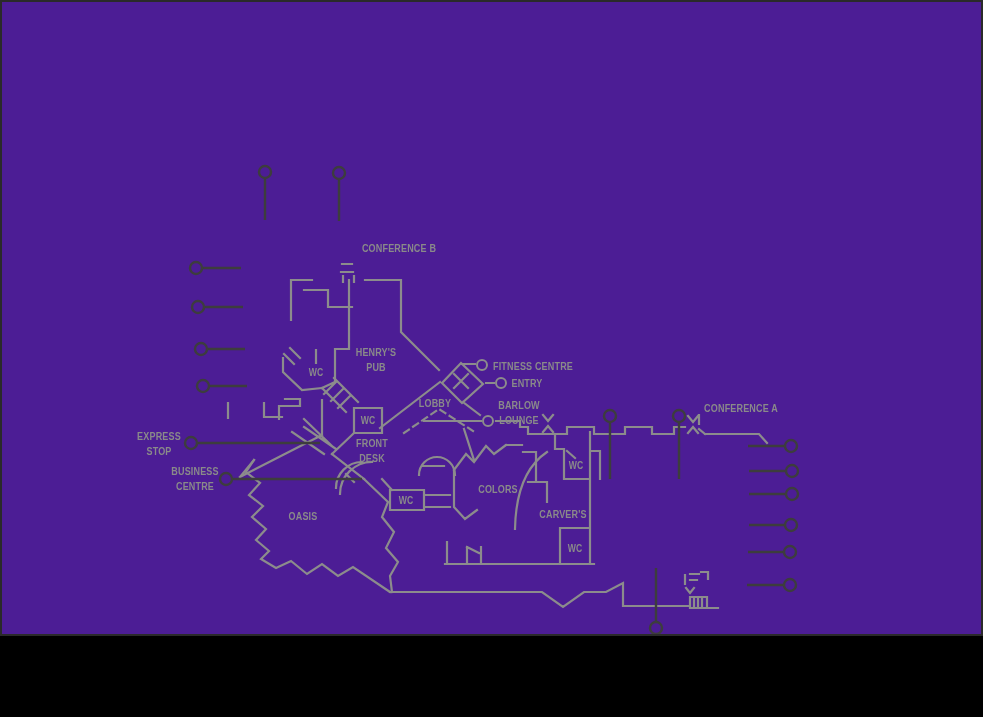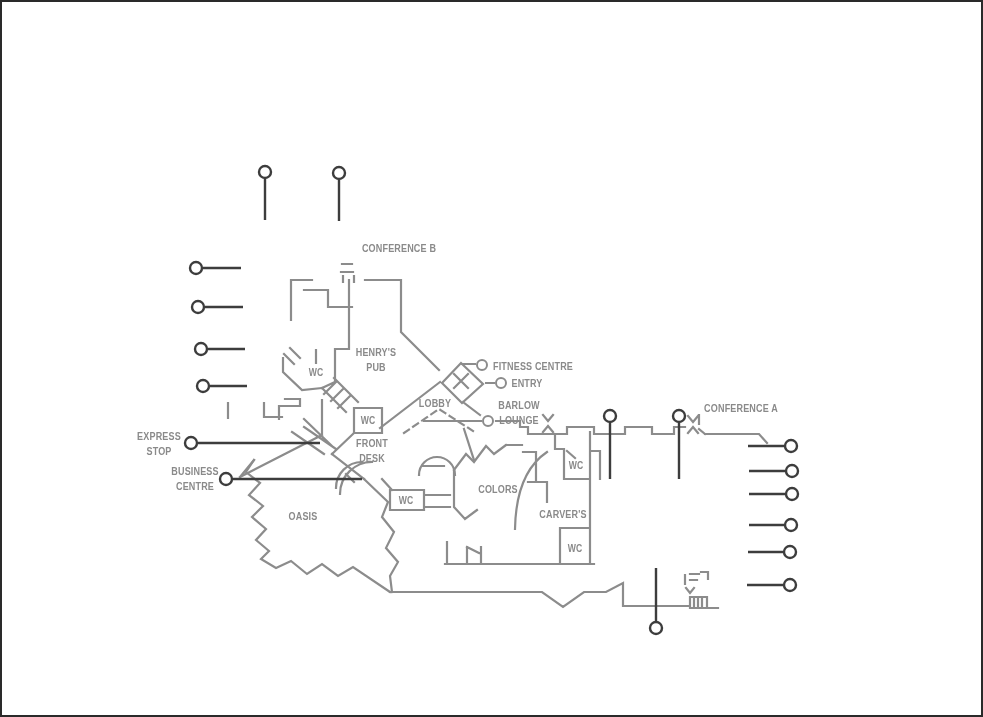--- a/index.html
+++ b/index.html
@@ -1,18 +1,18 @@
 <!DOCTYPE html>
 <html><head>
 <meta charset="utf-8">
 <style>
   html,body{margin:0;padding:0;background:#000;}
   .stage{
-    position:relative;width:983px;height:717px;box-sizing:border-box;
-    background:#ffffff;border:2px solid #2a2a2a;overflow:hidden;
+    position:relative;width:983px;height:636px;box-sizing:border-box;
+    background:#4c1d95;border:2px solid #2a2a2a;overflow:hidden;
     font-family:"Liberation Sans",sans-serif;
   }
   svg{position:absolute;left:0;top:0;}
   .lbl{
     position:absolute;color:#8a8a8a;font-weight:bold;font-size:11px;
     letter-spacing:.2px;white-space:nowrap;text-align:center;line-height:15px;
     transform:translate(-50%,-50%) scaleX(.82);
   }
   .lbl.sm{font-size:10.5px;}
 </style>

